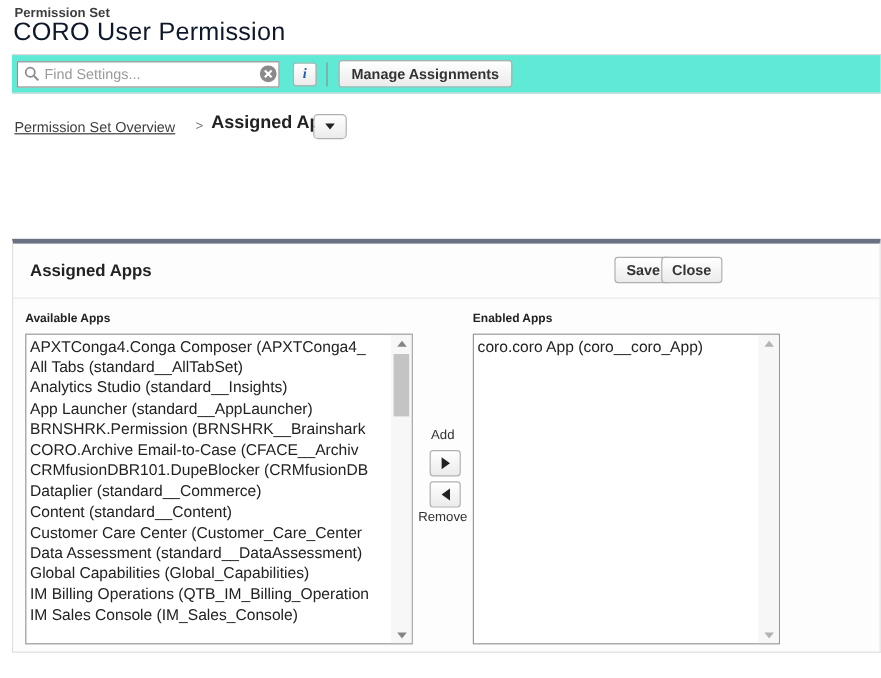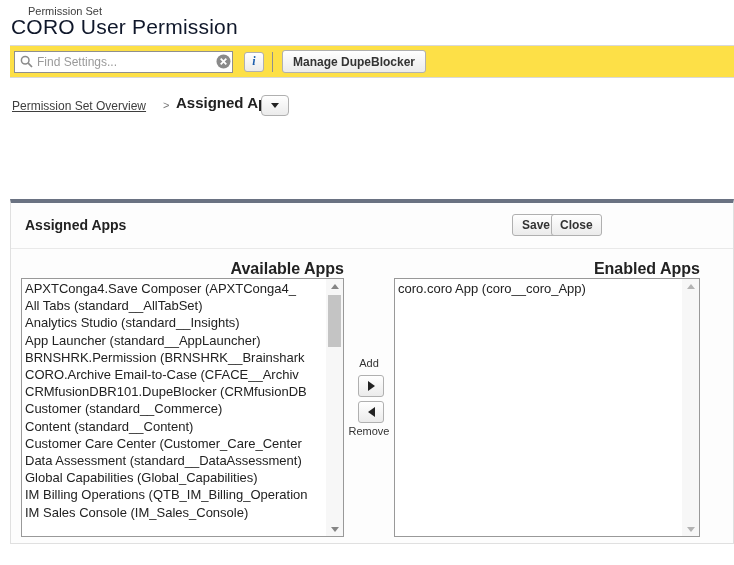--- a/index.html
+++ b/index.html
@@ -1,26 +1,26 @@
 <!DOCTYPE html>
 <html><head>
 <meta charset="utf-8">
 <style>
   * { margin:0; padding:0; box-sizing:border-box; }
   html,body { width:734px; height:565px; background:#fff; overflow:hidden;
               font-family:"Liberation Sans", sans-serif; color:#333; }
   #stage { position:relative; width:734px; height:565px; background:#fff; }
 
   
-  .eyebrow { position:absolute; left:28px; top:5px; font-size:11px; font-weight:normal; color:#3e3e3e; }
+  .eyebrow { position:absolute; left:12px; top:5px; font-size:11px; font-weight:bold; color:#3e3e3e; }
   .page-title { position:absolute; left:11px; top:15px; font-size:21px; color:#0f172a; letter-spacing:.2px; }
 
   
   .toolbar { position:absolute; left:10px; top:45px; width:724px; height:33px;
-             background:#fde047; border-top:1px solid #d9d9d9; border-bottom:1px solid #d9d9d9;
+             background:#5eead4; border-top:1px solid #d9d9d9; border-bottom:1px solid #d9d9d9;
              display:flex; align-items:center; }
   .search-wrap { margin-left:4px; width:219px; height:22px; background:#fff;
                  border:1px solid #8f8f8f; display:flex; align-items:center; }
   .search-wrap svg { margin-left:5px; flex:0 0 auto; }
   .search-input { flex:1 1 auto; border:none; outline:none; background:transparent;
                   font-family:"Liberation Sans",sans-serif; font-size:12px; color:#555; padding:0 4px; min-width:0; }
   .search-input::placeholder { color:#9a9a9a; }
   .clear-btn { flex:0 0 auto; width:15px; height:15px; margin-right:4px; border:none; background:transparent;
                padding:0; cursor:pointer; display:flex; align-items:center; justify-content:center; }
 
@@ -42,28 +42,28 @@
                 border-top:5px solid #222; }
 
   
   .panel { position:absolute; left:10px; top:199px; width:724px; height:345px;
            background:#fdfdfd; border:1px solid #e0e0e0; border-top:4px solid #6a7282; }
   .panel-title { position:absolute; left:14px; top:14px; font-size:14px; font-weight:bold; color:#222; }
   .save-btn  { position:absolute; left:501px; top:11px; height:22px; padding:0 9px; }
   .close-btn { position:absolute; left:540px; top:11px; height:22px; padding:0 8px; }
   .panel-hdr-divider { position:absolute; left:0; top:45px; width:100%; height:1px; background:#e9e9e9; }
 
-  .col-label { position:absolute; top:57px; font-size:16px; font-weight:bold; color:#222; text-align:right; }
+  .col-label { position:absolute; top:57px; font-size:10px; font-weight:bold; color:#222; text-align:left; }
   .col-label.avail { left:10px; width:323px; }
   .col-label.enab  { left:383px; width:306px; }
 
   .listbox { position:absolute; top:75px; height:259px; background:#fff; border:1px solid #999;
              overflow:hidden; font-size:13px; line-height:17.2px; color:#222; }
   .listbox.avail { left:10px;  width:323px; }
-  .listbox.enab  { left:383px; width:306px; }
+  .listbox.enab  { left:383px; width:256px; }
   .list-inner { position:absolute; left:0; top:1px; right:17px; bottom:0; overflow:hidden; padding-left:3px; }
   .list-option { white-space:nowrap; overflow:hidden; cursor:default; }
 
   
   .vscroll { position:absolute; top:0; right:0; bottom:0; width:17px; background:#f7f7f7; }
   .sb-arrow { position:absolute; left:0; width:17px; height:14px; display:flex; align-items:center; justify-content:center; }
   .sb-arrow.up { top:0; } .sb-arrow.down { bottom:0; }
   .tri-up   { width:0;height:0;border-left:4px solid transparent;border-right:4px solid transparent;border-bottom:5px solid #858585; }
   .tri-down { width:0;height:0;border-left:4px solid transparent;border-right:4px solid transparent;border-top:5px solid #858585; }
   .vscroll.disabled .tri-up   { border-bottom-color:#b3b3b3; }
@@ -96,49 +96,49 @@
       <button class="clear-btn">
         <svg width="15" height="15" viewBox="0 0 15 15">
           <circle cx="7.5" cy="7.5" r="7" fill="#8a8a8a"></circle>
           <line x1="4.7" y1="4.7" x2="10.3" y2="10.3" stroke="#fff" stroke-width="1.8"></line>
           <line x1="10.3" y1="4.7" x2="4.7" y2="10.3" stroke="#fff" stroke-width="1.8"></line>
         </svg>
       </button>
     </div>
     <button class="btn info-btn">i</button>
     <div class="tb-divider"></div>
-    <button class="btn manage-btn">Manage DupeBlocker</button>
+    <button class="btn manage-btn">Manage Assignments</button>
   </div>
 
   <a class="crumb-link">Permission Set Overview</a>
   <span class="crumb-sep">&gt;</span>
   <span class="crumb-current">Assigned Apps</span>
   <button class="btn crumb-drop">
     <span class="caret-down"></span>
   </button>
 
   <div class="panel">
     <div class="panel-title">Assigned Apps</div>
     <button class="btn save-btn">Save</button>
     <button class="btn close-btn">Close</button>
     <div class="panel-hdr-divider"></div>
 
     <div class="col-label avail">Available Apps</div>
     <div class="col-label enab">Enabled Apps</div>
 
     <div class="listbox avail">
       <div class="list-inner">
-          <div class="list-option">APXTConga4.Save Composer (APXTConga4_</div>
+          <div class="list-option">APXTConga4.Conga Composer (APXTConga4_</div>
           <div class="list-option">All Tabs (standard__AllTabSet)</div>
           <div class="list-option">Analytics Studio (standard__Insights)</div>
           <div class="list-option">App Launcher (standard__AppLauncher)</div>
           <div class="list-option">BRNSHRK.Permission (BRNSHRK__Brainshark</div>
           <div class="list-option">CORO.Archive Email-to-Case (CFACE__Archiv</div>
           <div class="list-option">CRMfusionDBR101.DupeBlocker (CRMfusionDB</div>
-          <div class="list-option">Customer (standard__Commerce)</div>
+          <div class="list-option">Dataplier (standard__Commerce)</div>
           <div class="list-option">Content (standard__Content)</div>
           <div class="list-option">Customer Care Center (Customer_Care_Center</div>
           <div class="list-option">Data Assessment (standard__DataAssessment)</div>
           <div class="list-option">Global Capabilities (Global_Capabilities)</div>
           <div class="list-option">IM Billing Operations (QTB_IM_Billing_Operation</div>
           <div class="list-option">IM Sales Console (IM_Sales_Console)</div>
         </div>
       <div class="vscroll">
         <div class="sb-arrow up">
             <span class="tri-up"></span>

